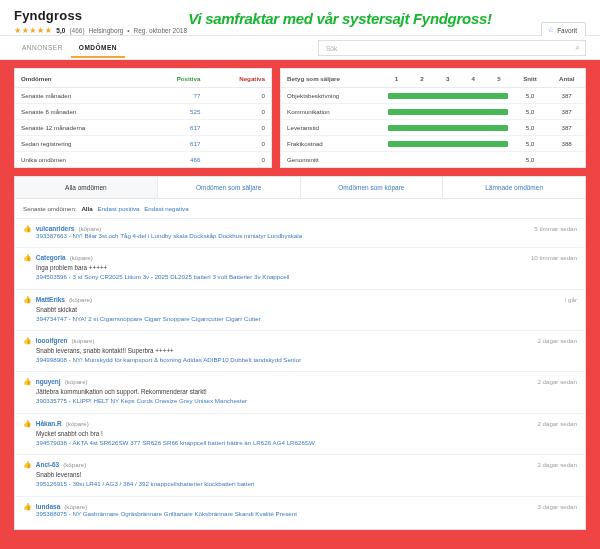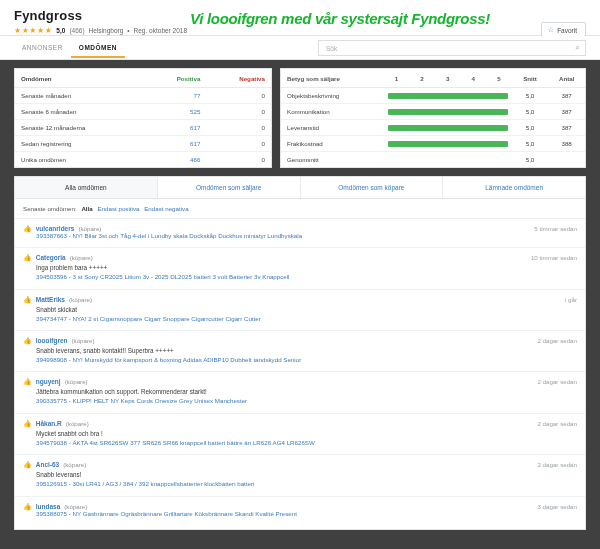--- a/index.html
+++ b/index.html
@@ -6,21 +6,21 @@
   html, body { margin: 0; padding: 0; }
   body {
     width: 600px;
     height: 549px;
     background: #eceef0;
     font-family: "Liberation Sans", sans-serif;
     font-size: 7px;
     color: #333;
     overflow: hidden;
   }
-  .page { width: 600px; height: 549px; position: relative; background: #404040; }
+  .page { width: 600px; height: 549px; position: relative; background: #ef4444; }
 
   
   .header {
     background: #fff;
     padding: 8px 14px 0 14px;
     border-bottom: 1px solid #e2e4e6;
     position: relative;
   }
   .shop-title {
     font-size: 13px;
@@ -240,21 +240,21 @@
       <span class="rating-score">5,0</span>
       <span class="rating-count">(466)</span>
       <span class="meta-text">Helsingborg</span>
       <span class="meta-text">•</span>
       <span class="meta-text">Reg. oktober 2018</span>
     </div>
     <div class="fav-btn">
       <span class="star">☆</span>
       <span>Favorit</span>
     </div>
-    <div class="promo-banner">Vi loooifgren med vår systersajt Fyndgross!</div>
+    <div class="promo-banner">Vi samfraktar med vår systersajt Fyndgross!</div>
   </div>
 
   <div class="tabs-bar">
     <div class="tab">ANNONSER</div>
     <div class="tab active">OMDÖMEN</div>
     <div class="search-wrap">
       <input type="text" placeholder="Sök" style="">
       <span class="search-icon">⌕</span>
     </div>
   </div>

